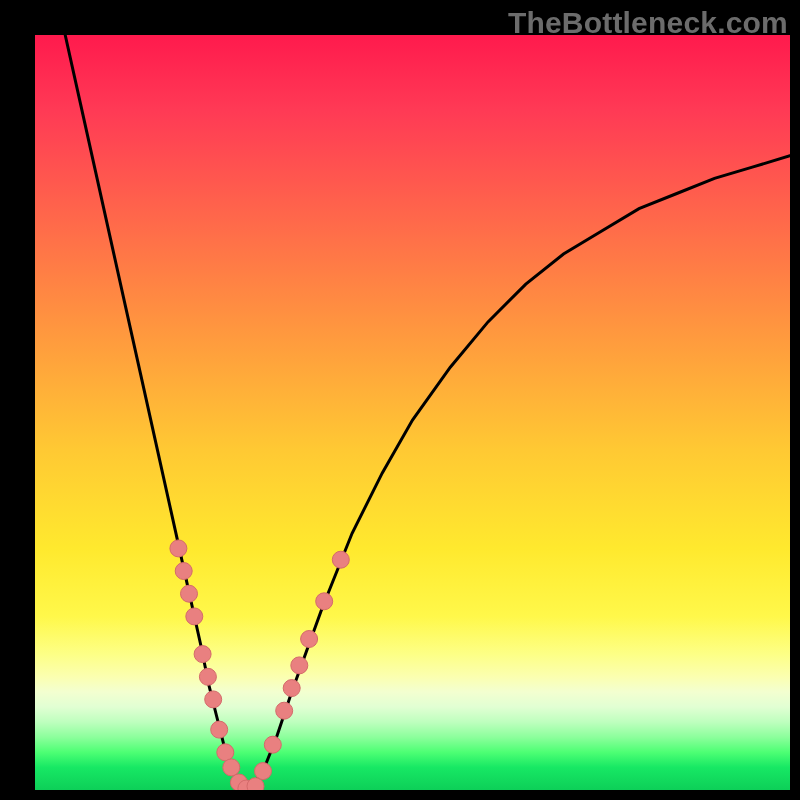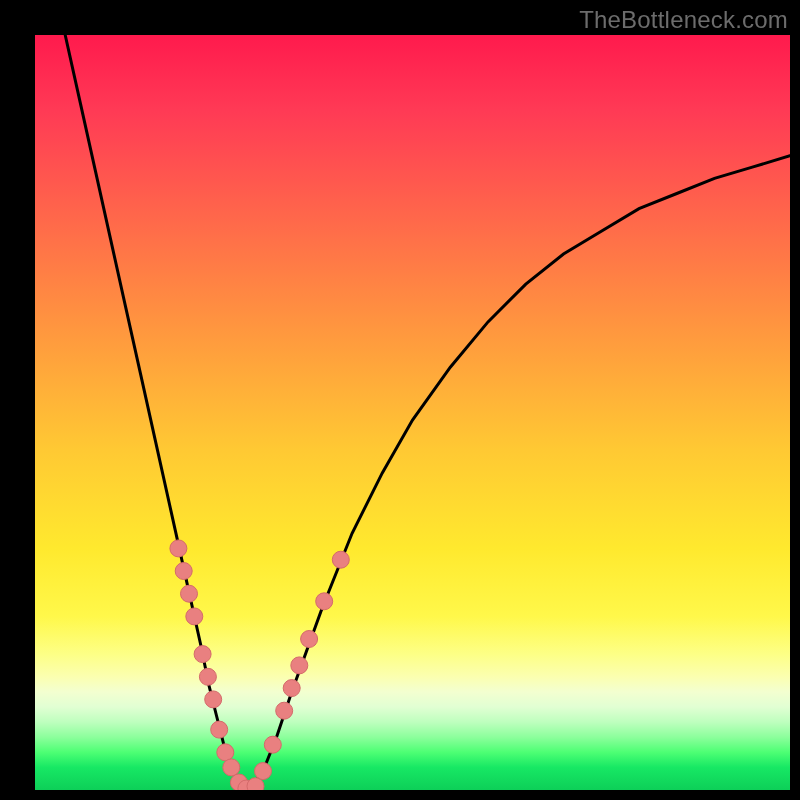--- a/index.html
+++ b/index.html
@@ -58,22 +58,22 @@
     left: 0;
     top: 0;
     width: 100%;
     height: 100%;
   }
   .watermark {
     position: absolute;
     top: 6px;
     right: 12px;
     color: #6c6c6c;
-    font-size: 24px;
-    font-weight: 400;
+    font-size: 30px;
+    font-weight: 700;
     letter-spacing: 0.2px;
     user-select: none;
   }
 </style>
 </head>
 <body>
 
 <div class="frame">
 
   <div class="plot-area">

